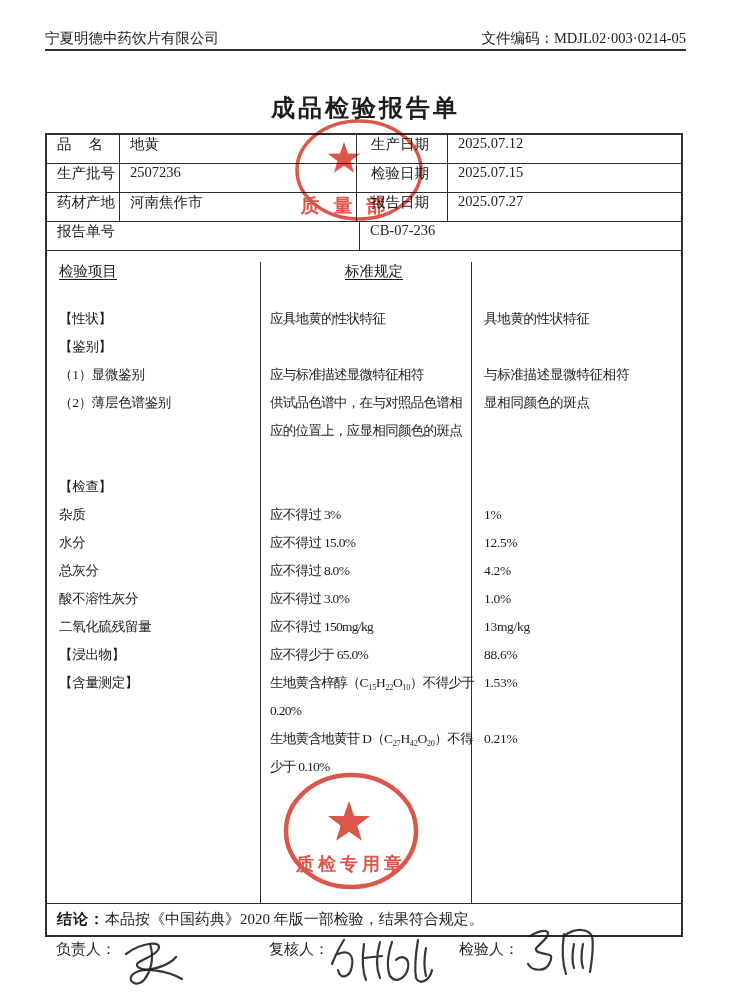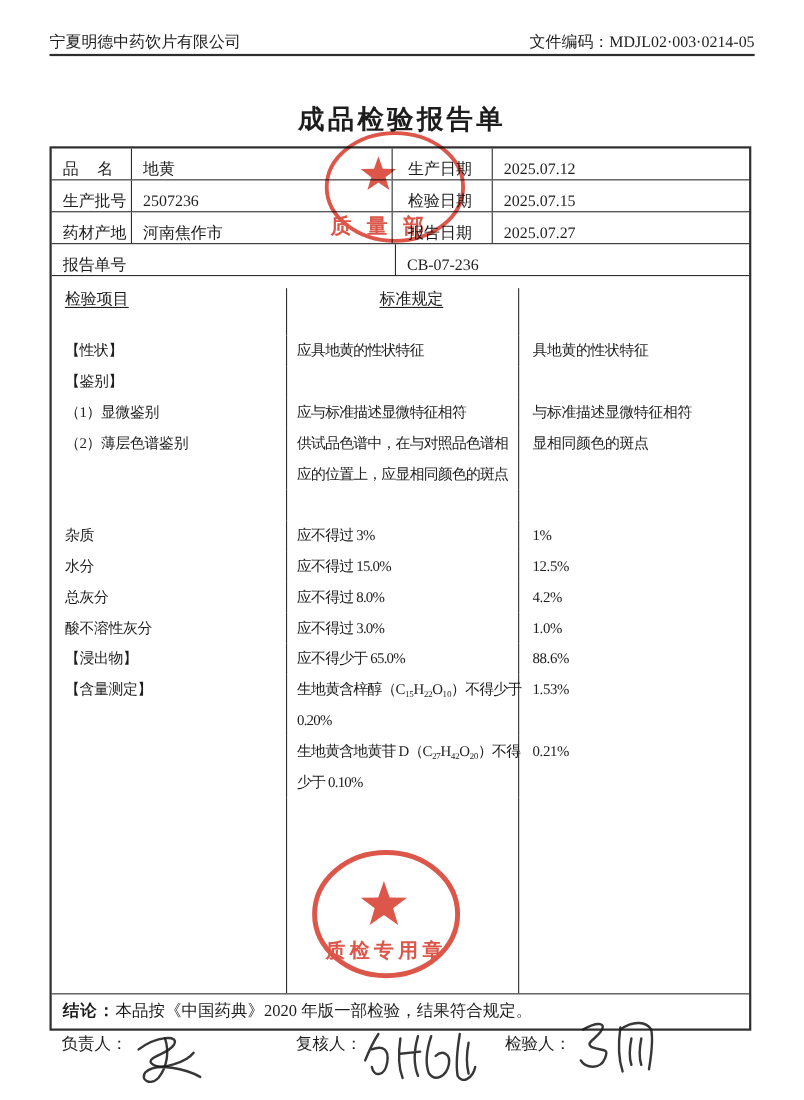--- a/index.html
+++ b/index.html
@@ -13,21 +13,21 @@
        justify-content:space-between;font-size:14.5px;}
   .hdr-rule{position:absolute;top:49px;left:45px;width:641px;height:0;
        border-top:2px solid #2e2e2e;}
   .doc-title{position:absolute;top:82px;left:0;width:731px;text-align:center;
        font-size:24px;font-weight:bold;letter-spacing:3px;margin-top:10px;}
   
   .doc-table{position:absolute;top:133px;left:45px;width:638px;height:804px;
        border:2px solid #2e2e2e;box-sizing:border-box;display:flex;flex-direction:column;}
   .info-row{display:flex;height:29px;border-bottom:1px solid #2e2e2e;
        box-sizing:border-box;font-size:14.5px;align-items:center;flex:none;}
-  .ic{box-sizing:border-box;height:100%;display:flex;align-items:flex-end;
+  .ic{box-sizing:border-box;height:100%;display:flex;align-items:flex-start;
        border-right:1px solid #2e2e2e;padding-left:10px;flex:none;}
   .ic.last{border-right:none;flex:1;}
   .w-label1{width:73px;}
   .w-val1{width:237px;}
   .w-label2{width:91px;padding-left:14px;}
   .w-span1{width:313px;}
   .jlabel{display:inline-block;width:46px;text-align:justify;text-align-last:justify;}
   
   .main-section{flex:1;display:flex;flex-direction:column;font-size:13.5px;}
   .insp-row,.insp-header,.insp-filler{display:flex;flex:none;}
@@ -154,20 +154,31 @@
           </div>
           <div class="cell c2">
             <div class="line">&nbsp;</div>
           </div>
           <div class="cell c3">
             <div class="line">&nbsp;</div>
           </div>
         </div>
         <div class="insp-row">
           <div class="cell c1">
+            <div class="line">【检查】</div>
+          </div>
+          <div class="cell c2">
+            <div class="line">&nbsp;</div>
+          </div>
+          <div class="cell c3">
+            <div class="line">&nbsp;</div>
+          </div>
+        </div>
+        <div class="insp-row">
+          <div class="cell c1">
             <div class="line">杂质</div>
           </div>
           <div class="cell c2">
             <div class="line">应不得过 3%</div>
           </div>
           <div class="cell c3">
             <div class="line">1%</div>
           </div>
         </div>
         <div class="insp-row">
@@ -194,20 +205,31 @@
         </div>
         <div class="insp-row">
           <div class="cell c1">
             <div class="line">酸不溶性灰分</div>
           </div>
           <div class="cell c2">
             <div class="line">应不得过 3.0%</div>
           </div>
           <div class="cell c3">
             <div class="line">1.0%</div>
+          </div>
+        </div>
+        <div class="insp-row">
+          <div class="cell c1">
+            <div class="line">二氧化硫残留量</div>
+          </div>
+          <div class="cell c2">
+            <div class="line">应不得过 150mg/kg</div>
+          </div>
+          <div class="cell c3">
+            <div class="line">13mg/kg</div>
           </div>
         </div>
         <div class="insp-row">
           <div class="cell c1">
             <div class="line">【浸出物】</div>
           </div>
           <div class="cell c2">
             <div class="line">应不得少于 65.0%</div>
           </div>
           <div class="cell c3">

